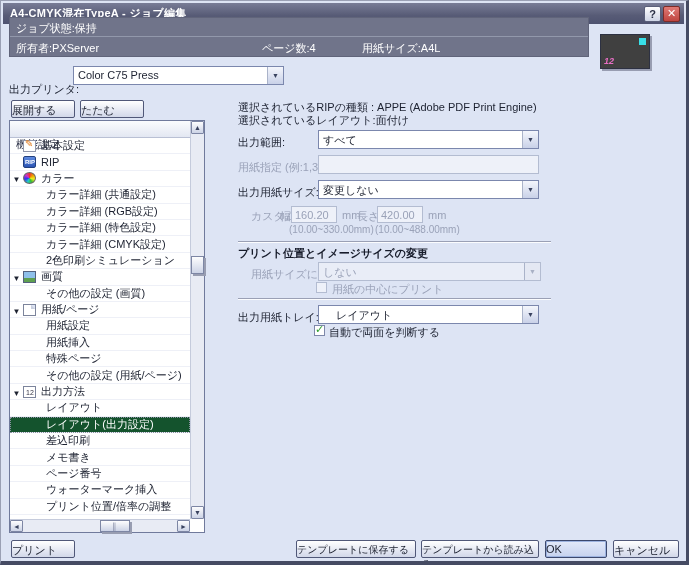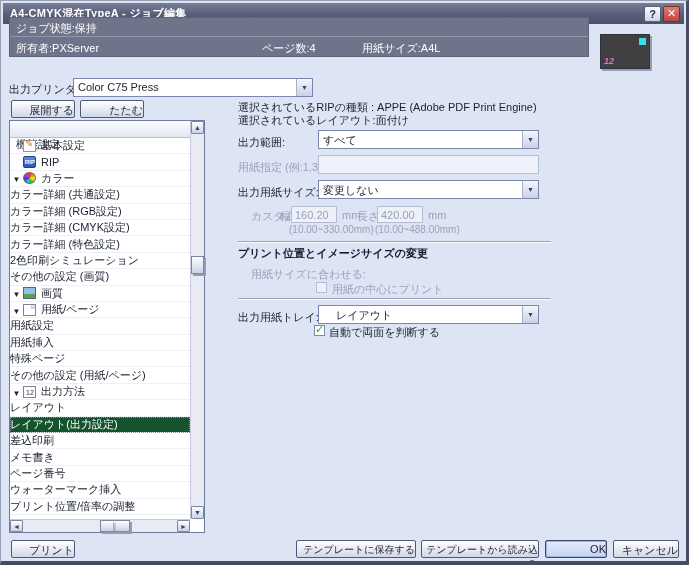--- a/index.html
+++ b/index.html
@@ -43,36 +43,36 @@
   .combo.disabled { background:#e9edf7; border-color:#b3bcd1; }
   .combo.disabled .val { color:#9aa2b8; }
   .combo.disabled .arrow { background:#e4e8f3; }
   .combo.disabled .arrow::after { color:#a8b0c4; }
   .tfield { position:absolute; background:#eef1f9; border:1px solid #b3bcd1; height:19px; }
   .sfield { position:absolute; background:#eef1f9; border:1px solid #b3bcd1; height:17px; width:46px;
             color:#9aa2b8; padding:2px 3px; }
 
   
   .btn { position:absolute; height:18px; background:linear-gradient(#ffffff,#dfe3f0 70%,#d2d8e9);
-         border:1px solid #505878; border-radius:2px; text-align:right; padding-top:2px; cursor:default; }
+         border:1px solid #505878; border-radius:2px; text-align:left; padding-top:2px; cursor:default; }
   .btn.default { background:linear-gradient(#e3eafa,#c6d2ee); box-shadow:inset 0 0 0 1px #9db3e0; border-color:#3c486d; }
 
   
   .treepanel { position:absolute; left:8px; top:119px; width:196px; height:413px; background:#fff;
                border:1px solid #707a9c; }
   .tree-header { position:absolute; left:0; top:0; right:14px; height:16px;
                  background:linear-gradient(#fbfcfe,#e3e7f2); border-bottom:1px solid #b9c0d4;
                  padding:16px 0 0 6px; color:#2a2f45; }
   .tree-rows { position:absolute; left:0; top:17px; right:14px; bottom:13px; overflow:hidden; }
   .trow { height:16.4px; display:flex; align-items:center; border-bottom:1px solid #eef0f7; white-space:nowrap; }
   .trow .tw { width:13px; text-align:center; flex:none; }
   .trow .tw::after { content:"▼"; font-size:8px; color:#1d2230; }
   .trow.lv1 .tw::after, .trow.lv2 .tw::after { content:""; }
   .trow .ticon { flex:none; width:13px; height:12px; margin-right:5px; position:relative; }
-  .trow.lv2 { }
+  .trow.lv2 { padding-left:36px; }
   .trow.selected { background:#14532d; color:#fff; outline:1px dotted #8b90a2; outline-offset:-1px; }
 
   .ticon-edit { background:#fff; border:1px solid #8f96ab; }
   .ticon-edit::after { content:"✎"; position:absolute; left:1px; top:-3px; font-size:10px; color:#e07b1f; }
   .ticon-rip { background:linear-gradient(#5e8ae0,#2c55b4); border:1px solid #23407e; border-radius:2px; }
   .ticon-rip::after { content:"RIP"; position:absolute; left:1px; top:2px; font-size:6px; font-weight:bold; color:#fff; }
   .ticon-color { border-radius:50%; border:1px solid #666;
                  background:conic-gradient(#e33,#e90,#ee2,#3b3,#2cc,#33e,#c3c,#e33); }
   .ticon-image { border:1px solid #54617e; background:linear-gradient(#8fc0ea 55%,#5ea050 55%); }
   .ticon-page { background:#fff; border:1px solid #7c849c; }
@@ -129,21 +129,21 @@
       <span style="left:352px">用紙サイズ:A4L</span>
     </div>
   </div>
 
   <div class="thumb">
     <span class="cyansq"></span>
     <span class="pgnum">12</span>
   </div>
 
   <span class="lbl" style="left:8px; top:81px">出力プリンタ:</span>
-  <div class="combo" style="left:72px; top:77px; width:240px">
+  <div class="combo" style="left:72px; top:65px; width:211px">
     <span class="val">Color C75 Press</span>
     <span class="arrow"></span>
   </div>
 
   <div class="btn" style="left:10px; top:99px; width:64px">展開する</div>
   <div class="btn" style="left:79px; top:99px; width:64px">たたむ</div>
 
   <div class="treepanel">
     <div class="tree-header">機能設定</div>
     <div class="tree-rows" id="tree-rows">
@@ -162,35 +162,35 @@
           <span class="ticon ticon-color"></span>
           <span>カラー</span>
         </div>
         <div class="trow lv2">
           <span>カラー詳細 (共通設定)</span>
         </div>
         <div class="trow lv2">
           <span>カラー詳細 (RGB設定)</span>
         </div>
         <div class="trow lv2">
+          <span>カラー詳細 (特色設定)</span>
+        </div>
+        <div class="trow lv2">
           <span>カラー詳細 (CMYK設定)</span>
         </div>
         <div class="trow lv2">
-          <span>カラー詳細 (特色設定)</span>
-        </div>
-        <div class="trow lv2">
           <span>2色印刷シミュレーション</span>
-        </div>
-        <div class="trow lv2">
-          <span>その他の設定 (画質)</span>
         </div>
         <div class="trow lv0">
           <span class="tw"></span>
           <span class="ticon ticon-image"></span>
           <span>画質</span>
+        </div>
+        <div class="trow lv2">
+          <span>その他の設定 (画質)</span>
         </div>
         <div class="trow lv0">
           <span class="tw"></span>
           <span class="ticon ticon-page"></span>
           <span>用紙/ページ</span>
         </div>
         <div class="trow lv2">
           <span>用紙設定</span>
         </div>
         <div class="trow lv2">
@@ -266,20 +266,24 @@
   <span class="lbl dis" style="left:356px; top:208px">長さ</span>
   <div class="sfield" style="left:376px; top:205px">420.00</div>
   <span class="lbl dis" style="left:427px; top:208px">mm</span>
   <span class="lbl range" style="left:288px; top:223px">(10.00~330.00mm)</span>
   <span class="lbl range" style="left:374px; top:223px">(10.00~488.00mm)</span>
 
   <div class="sep" style="left:237px; top:240px"></div>
   <span class="lbl heading" style="left:237px; top:245px">プリント位置とイメージサイズの変更</span>
 
   <span class="lbl dis" style="left:250px; top:266px">用紙サイズに合わせる:</span>
+  <div class="combo disabled" style="left:317px; top:261px; width:223px">
+    <span class="val">しない</span>
+    <span class="arrow"></span>
+  </div>
   <span class="checkbox disabled" style="left:315px; top:281px"></span>
   <span class="lbl dis" style="left:331px; top:281px">用紙の中心にプリント</span>
 
   <div class="sep" style="left:237px; top:297px"></div>
 
   <span class="lbl" style="left:237px; top:309px">出力用紙トレイ:</span>
   <div class="combo" style="left:317px; top:304px; width:221px">
     <span class="val" style="padding-left:17px">レイアウト</span>
     <span class="arrow"></span>
   </div>

